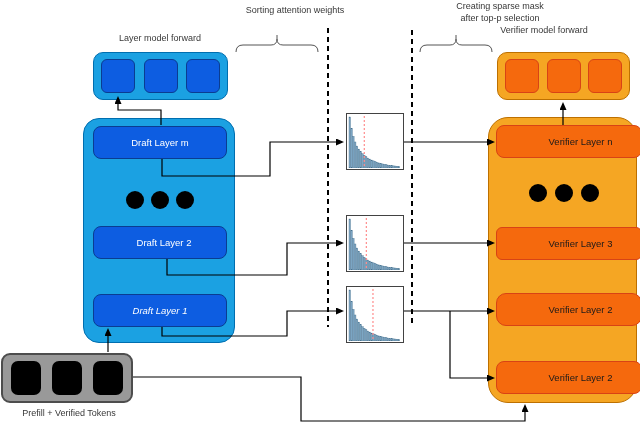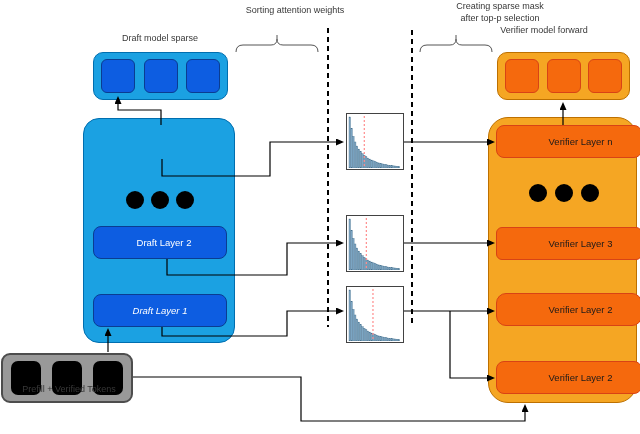--- a/index.html
+++ b/index.html
@@ -36,37 +36,38 @@
     background:#fff;border:1.5px solid #424242;z-index:2;}
   .overlay{position:absolute;left:0;top:0;z-index:5;pointer-events:none;}
 </style>
 </head>
 <body>
 
 <div class="canvas">
 
   <div class="lbl" style="left:245px;top:5px;width:100px;">Sorting attention weights</div>
   <div class="lbl" style="left:410px;top:1px;width:92px;margin-left:44px;">Creating sparse mask after top-p selection</div>
-  <div class="lbl" style="left:90px;top:33px;width:140px;">Draft model sparse</div>
+  <div class="lbl" style="left:90px;top:33px;width:140px;">Layer model forward</div>
   <div class="lbl" style="left:469px;top:25px;width:150px;">Verifier model forward</div>
-  <div class="lbl" style="left:21px;top:384px;width:96px;">Prefill + Verified Tokens</div>
+  <div class="lbl" style="left:21px;top:408px;width:96px;">Prefill + Verified Tokens</div>
 
   <div class="cbox draft-tokens">
     <div class="sq blue"></div>
     <div class="sq blue"></div>
     <div class="sq blue"></div>
   </div>
 
   <div class="cbox verif-tokens">
     <div class="sq orange"></div>
     <div class="sq orange"></div>
     <div class="sq orange"></div>
   </div>
 
   <div class="cbox draft-box"></div>
+  <div class="layer d" style="top:126px;">Draft Layer m</div>
   <div class="dot" style="left:126px;top:191px;"></div>
   <div class="dot" style="left:151px;top:191px;"></div>
   <div class="dot" style="left:176px;top:191px;"></div>
   <div class="layer d" style="top:226px;padding-left:8px;">Draft Layer 2</div>
   <div class="layer d" style="top:294px;font-style:italic;">Draft Layer 1</div>
 
   <div class="cbox verif-box"></div>
   <div class="layer v" style="top:125px;">Verifier Layer n</div>
   <div class="dot" style="left:529px;top:184px;"></div>
   <div class="dot" style="left:555px;top:184px;"></div>

